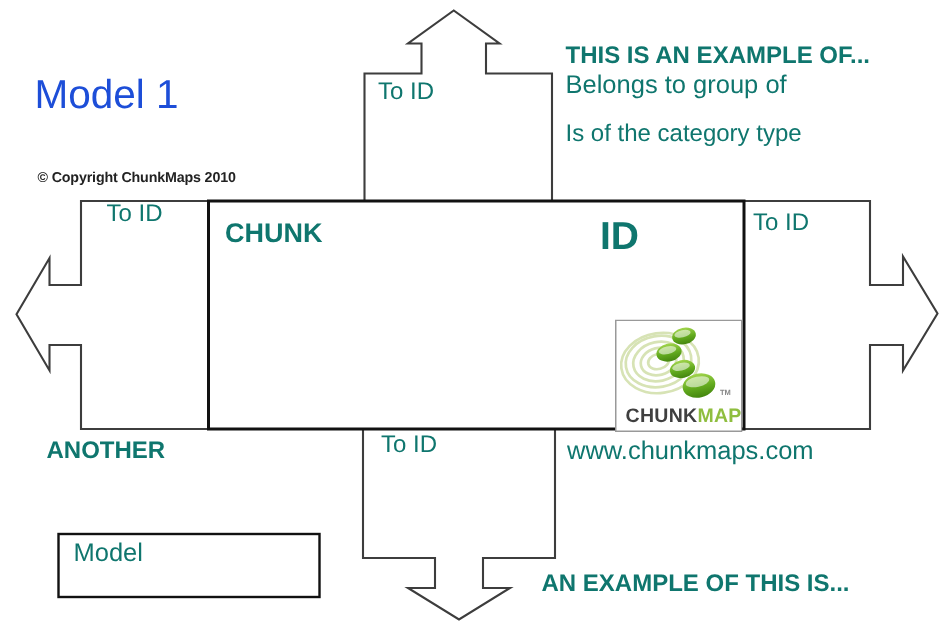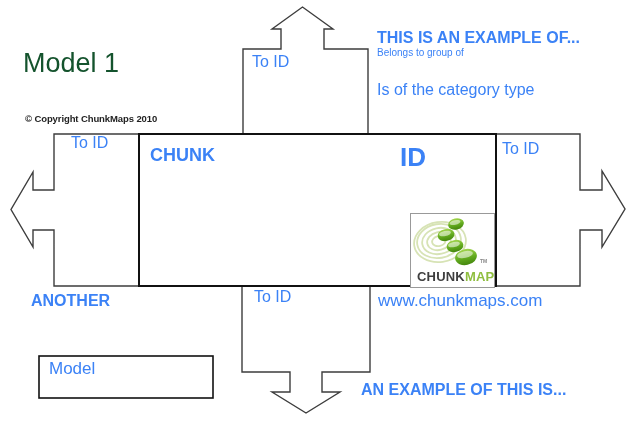--- a/index.html
+++ b/index.html
@@ -4,25 +4,25 @@
 <style>
   html,body{margin:0;padding:0;background:#fff;}
   #canvas{
     position:relative;
     width:628px;height:427px;
     background:#ffffff;
     font-family:"Liberation Sans", sans-serif;
     overflow:hidden;
   }
   #lineart{position:absolute;left:0;top:0;}
-  .txt{position:absolute;line-height:1;color:#3b82f6;white-space:nowrap;}
-  .title{left:23px;top:50px;font-size:27px;color:#14532d;}
+  .txt{position:absolute;line-height:1;color:#0f766e;white-space:nowrap;}
+  .title{left:23px;top:50px;font-size:27px;color:#1d4ed8;}
   .copyright{left:25px;top:78px;font-size:9.5px;font-weight:700;color:#222;letter-spacing:-0.1px;margin-top:36px;}
   .hd-tr{left:377px;top:30px;font-size:16px;font-weight:700;}
-  .ln1-tr{left:377px;top:48px;font-size:10px;}
+  .ln1-tr{left:377px;top:48px;font-size:17px;}
   .ln2-tr{left:377px;top:82px;font-size:16px;}
   .toid{font-size:16px;}
   .toid-top{left:252px;top:54px;}
   .toid-left{left:71px;top:135px;}
   .toid-right{left:502px;top:141px;}
   .toid-bottom{left:254px;top:289px;}
   .chunk-label{left:150px;top:146px;font-size:18px;font-weight:700;}
   .id-label{left:364px;top:144px;font-size:26px;font-weight:700;margin-left:36px;}
   .another{left:31px;top:292px;font-size:16px;font-weight:700;line-height:18px;}
   .website{left:378px;top:292px;font-size:17px;}

